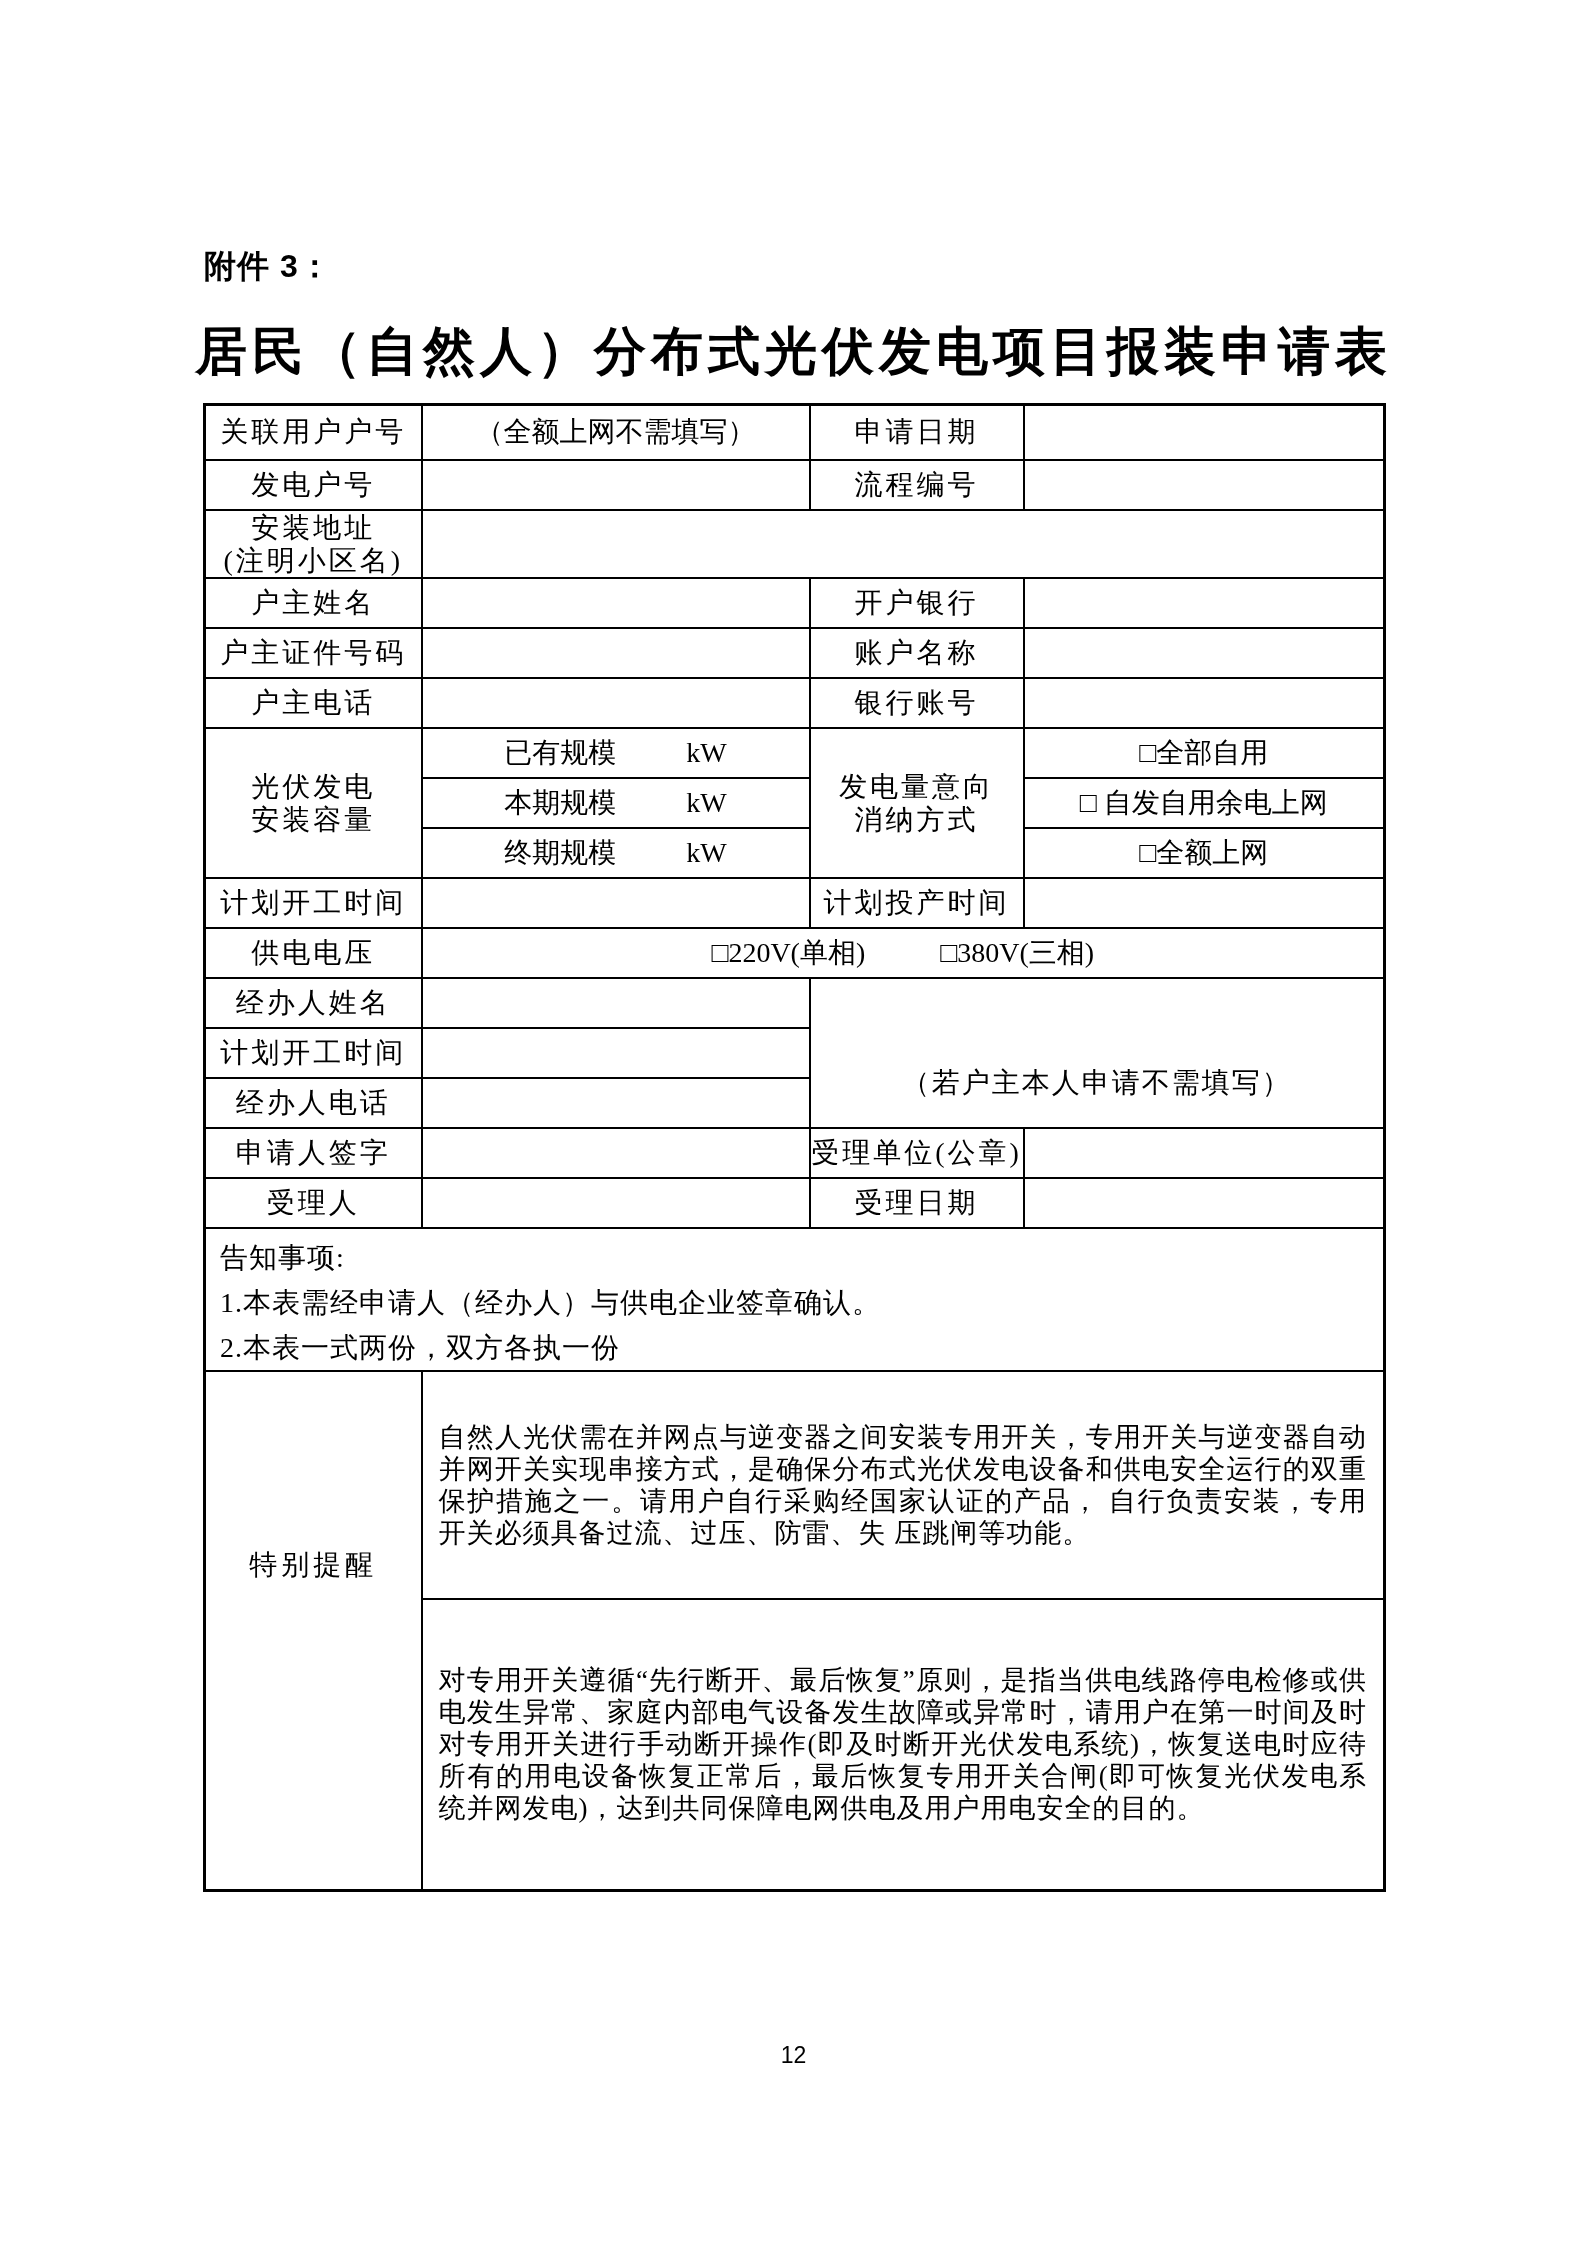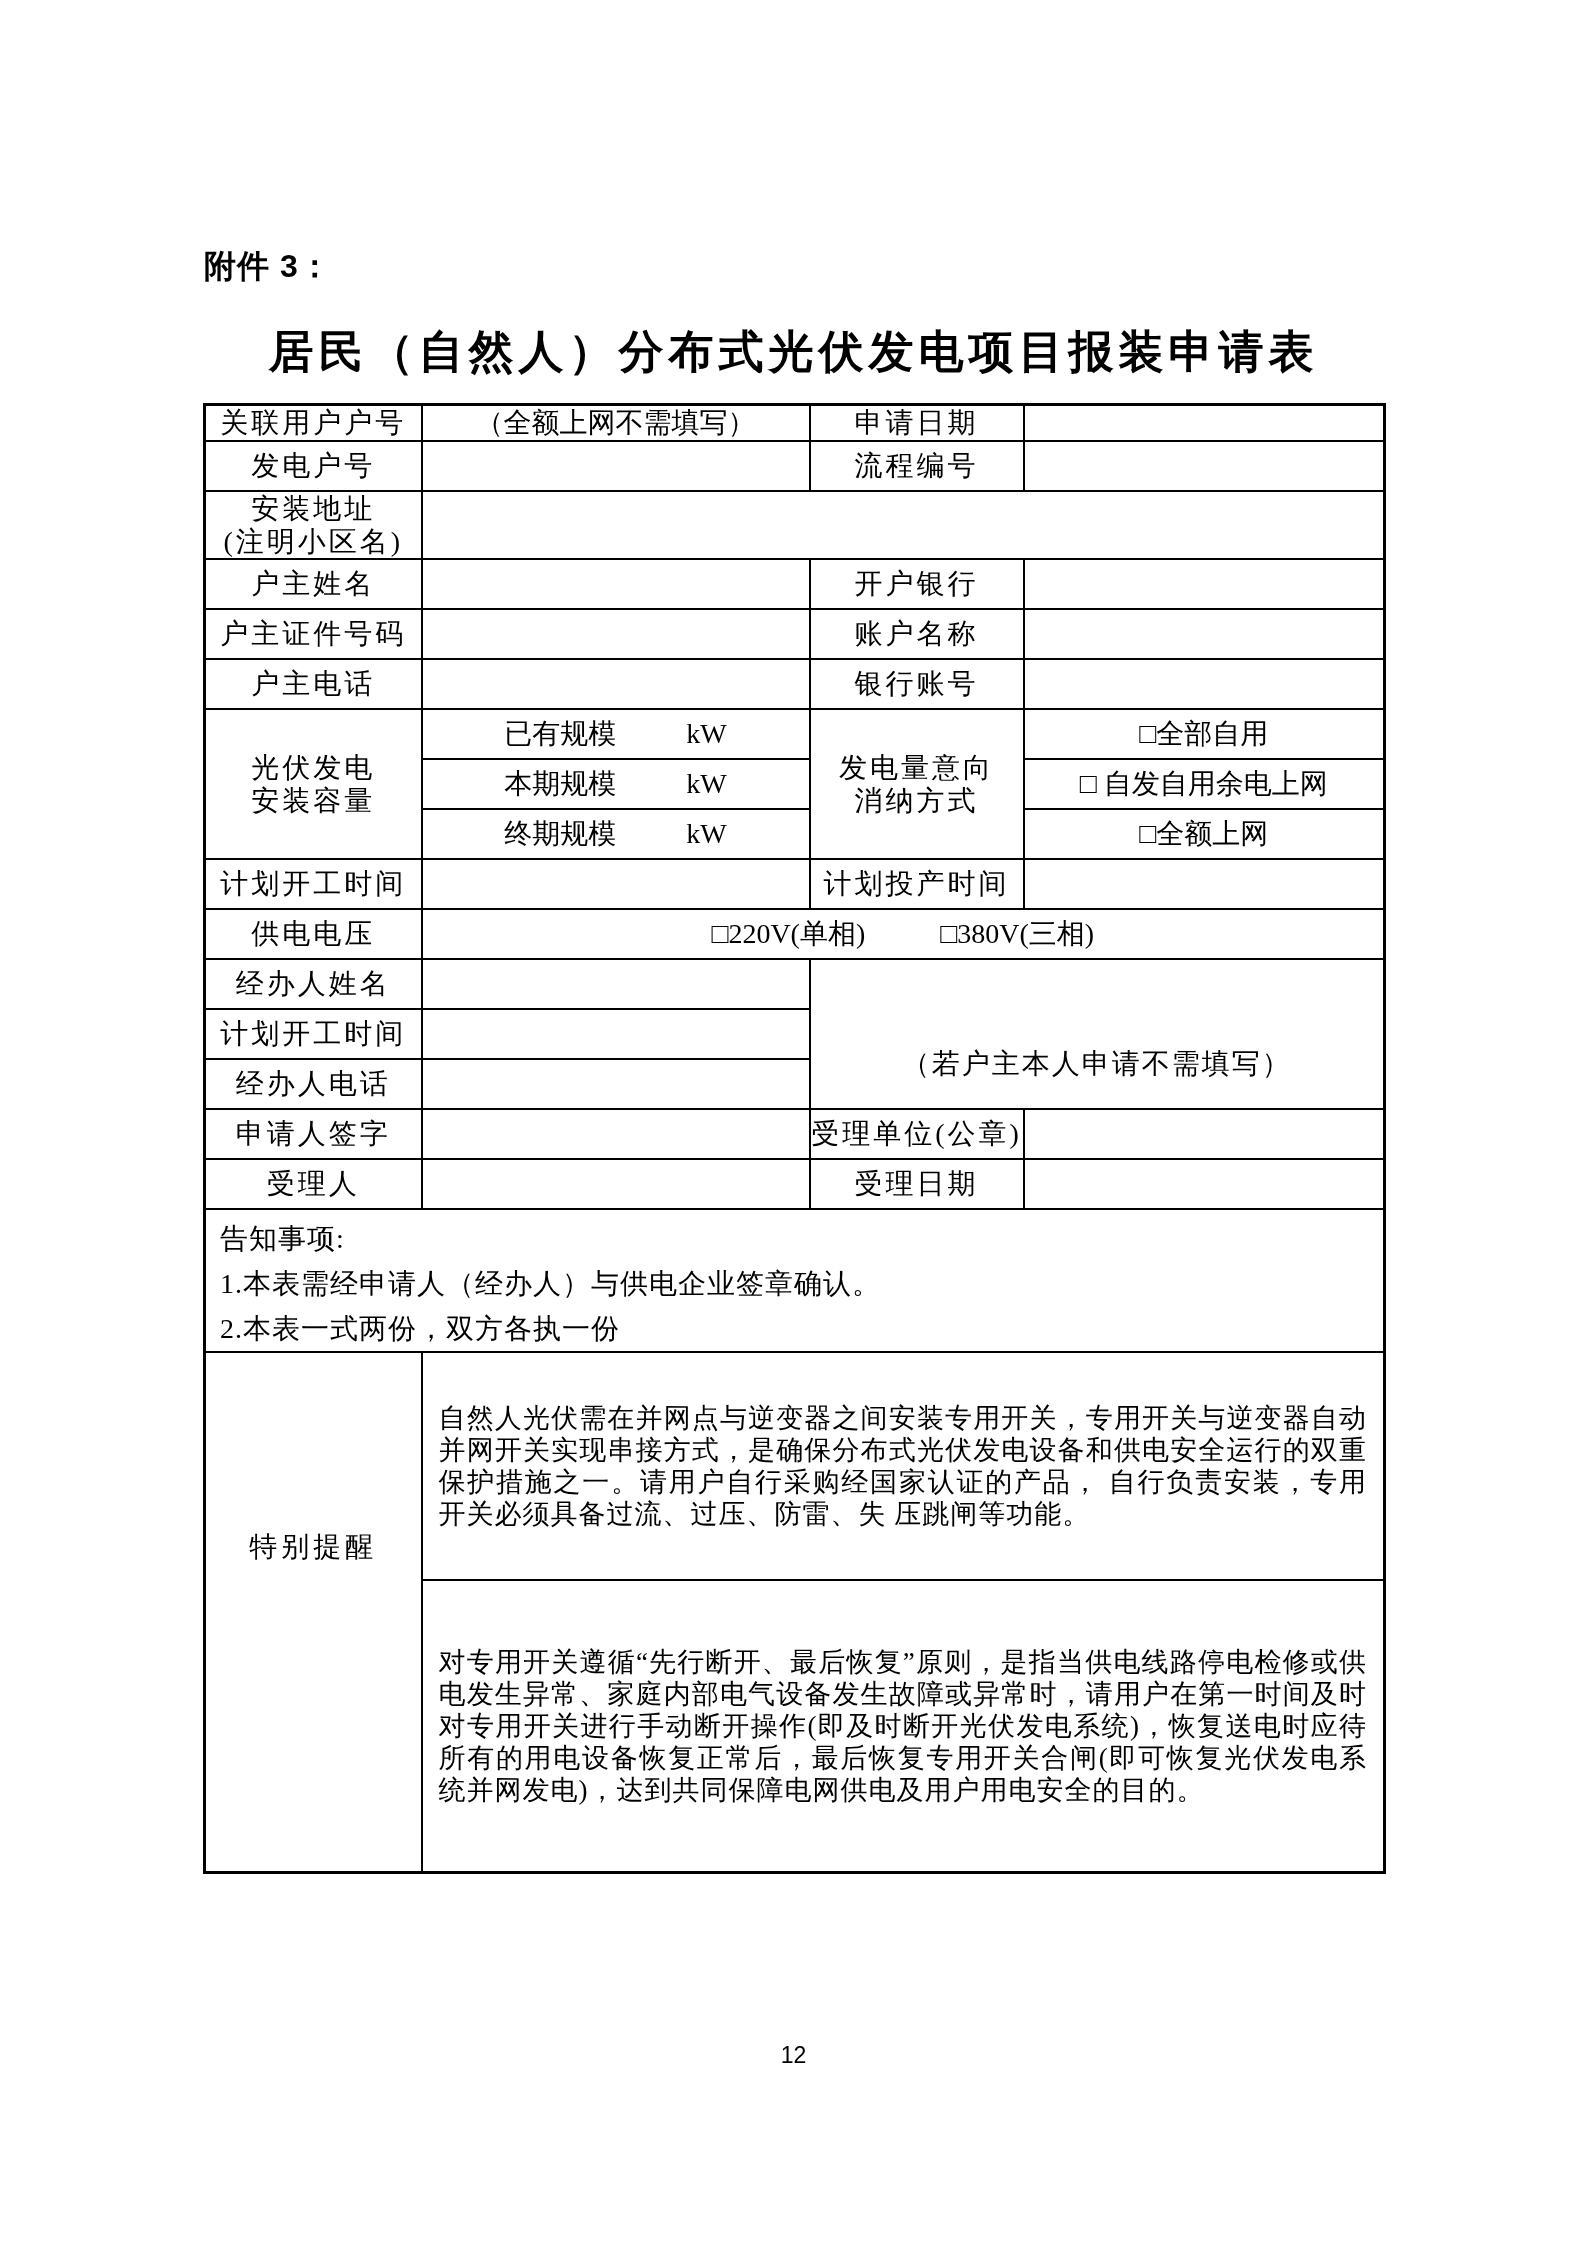--- a/index.html
+++ b/index.html
@@ -5,29 +5,29 @@
   html,body{margin:0;padding:0;background:#ffffff;}
   body{width:1587px;height:2245px;position:relative;overflow:hidden;
        font-family:"Liberation Serif","DejaVu Serif",serif;color:#000;}
   .page{position:absolute;left:0;top:0;width:1587px;height:2245px;background:#fff;}
 
   .attachment{position:absolute;left:204px;top:246px;
               font-family:"Liberation Sans","DejaVu Sans",sans-serif;
               font-weight:bold;font-size:32px;line-height:40px;letter-spacing:1px;}
 
   .doc-title{position:absolute;left:0;top:328px;width:100%;text-align:center;
-             font-weight:bold;font-size:45px;line-height:48px;letter-spacing:5px;}
+             font-weight:bold;font-size:52px;line-height:48px;letter-spacing:5px;}
 
   table.form{position:absolute;left:203px;top:403px;width:1180px;
              border-collapse:collapse;table-layout:fixed;
              border:3px solid #000;background:#fff;}
   td{border:2px solid #000;padding:0;text-align:center;vertical-align:middle;
      font-size:28px;line-height:34px;overflow:hidden;}
 
-  tr.r48{height:36px;} tr.r50{height:50px;} tr.r66{height:66px;}
+  tr.r48{height:55px;} tr.r50{height:50px;} tr.r66{height:66px;}
   tr.r136{height:136px;margin-top:20px;} tr.r228{height:228px;} tr.r318{height:292px;}
 
   td.lbl{letter-spacing:3px;}
   td.lbl .ln{display:block;line-height:33px;letter-spacing:3px;}
   td.val{}
 
   td.scale .unit{margin-left:70px;}
   td.voltage .gap{margin-left:75px;}
 
   td.agent-note{vertical-align:middle;padding-top:60px;letter-spacing:2px;}

